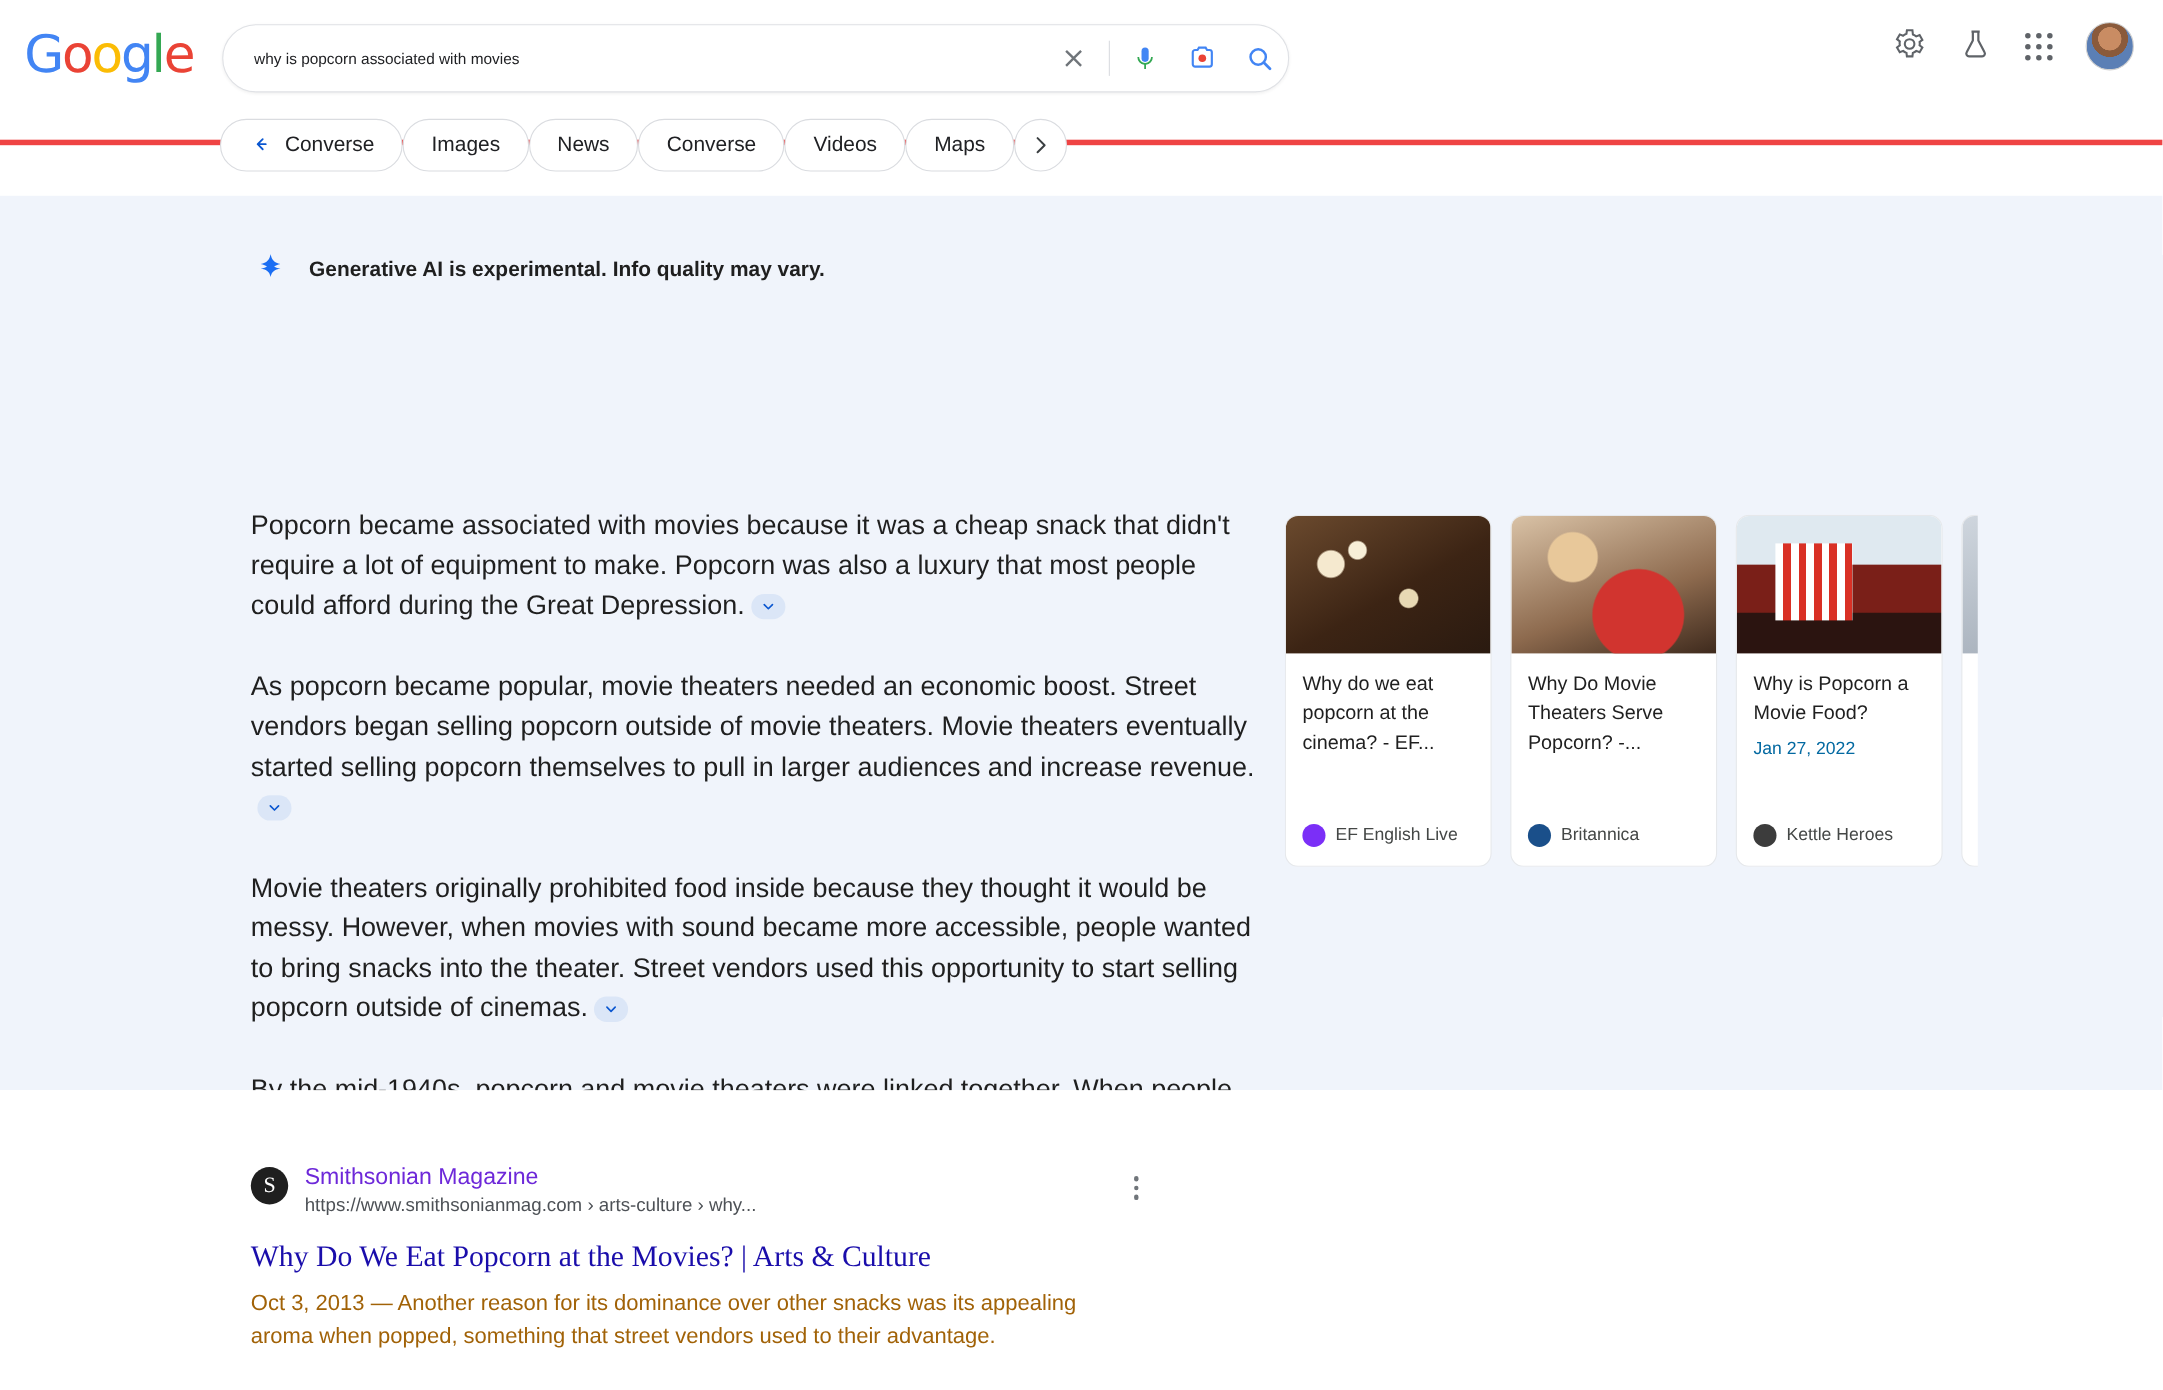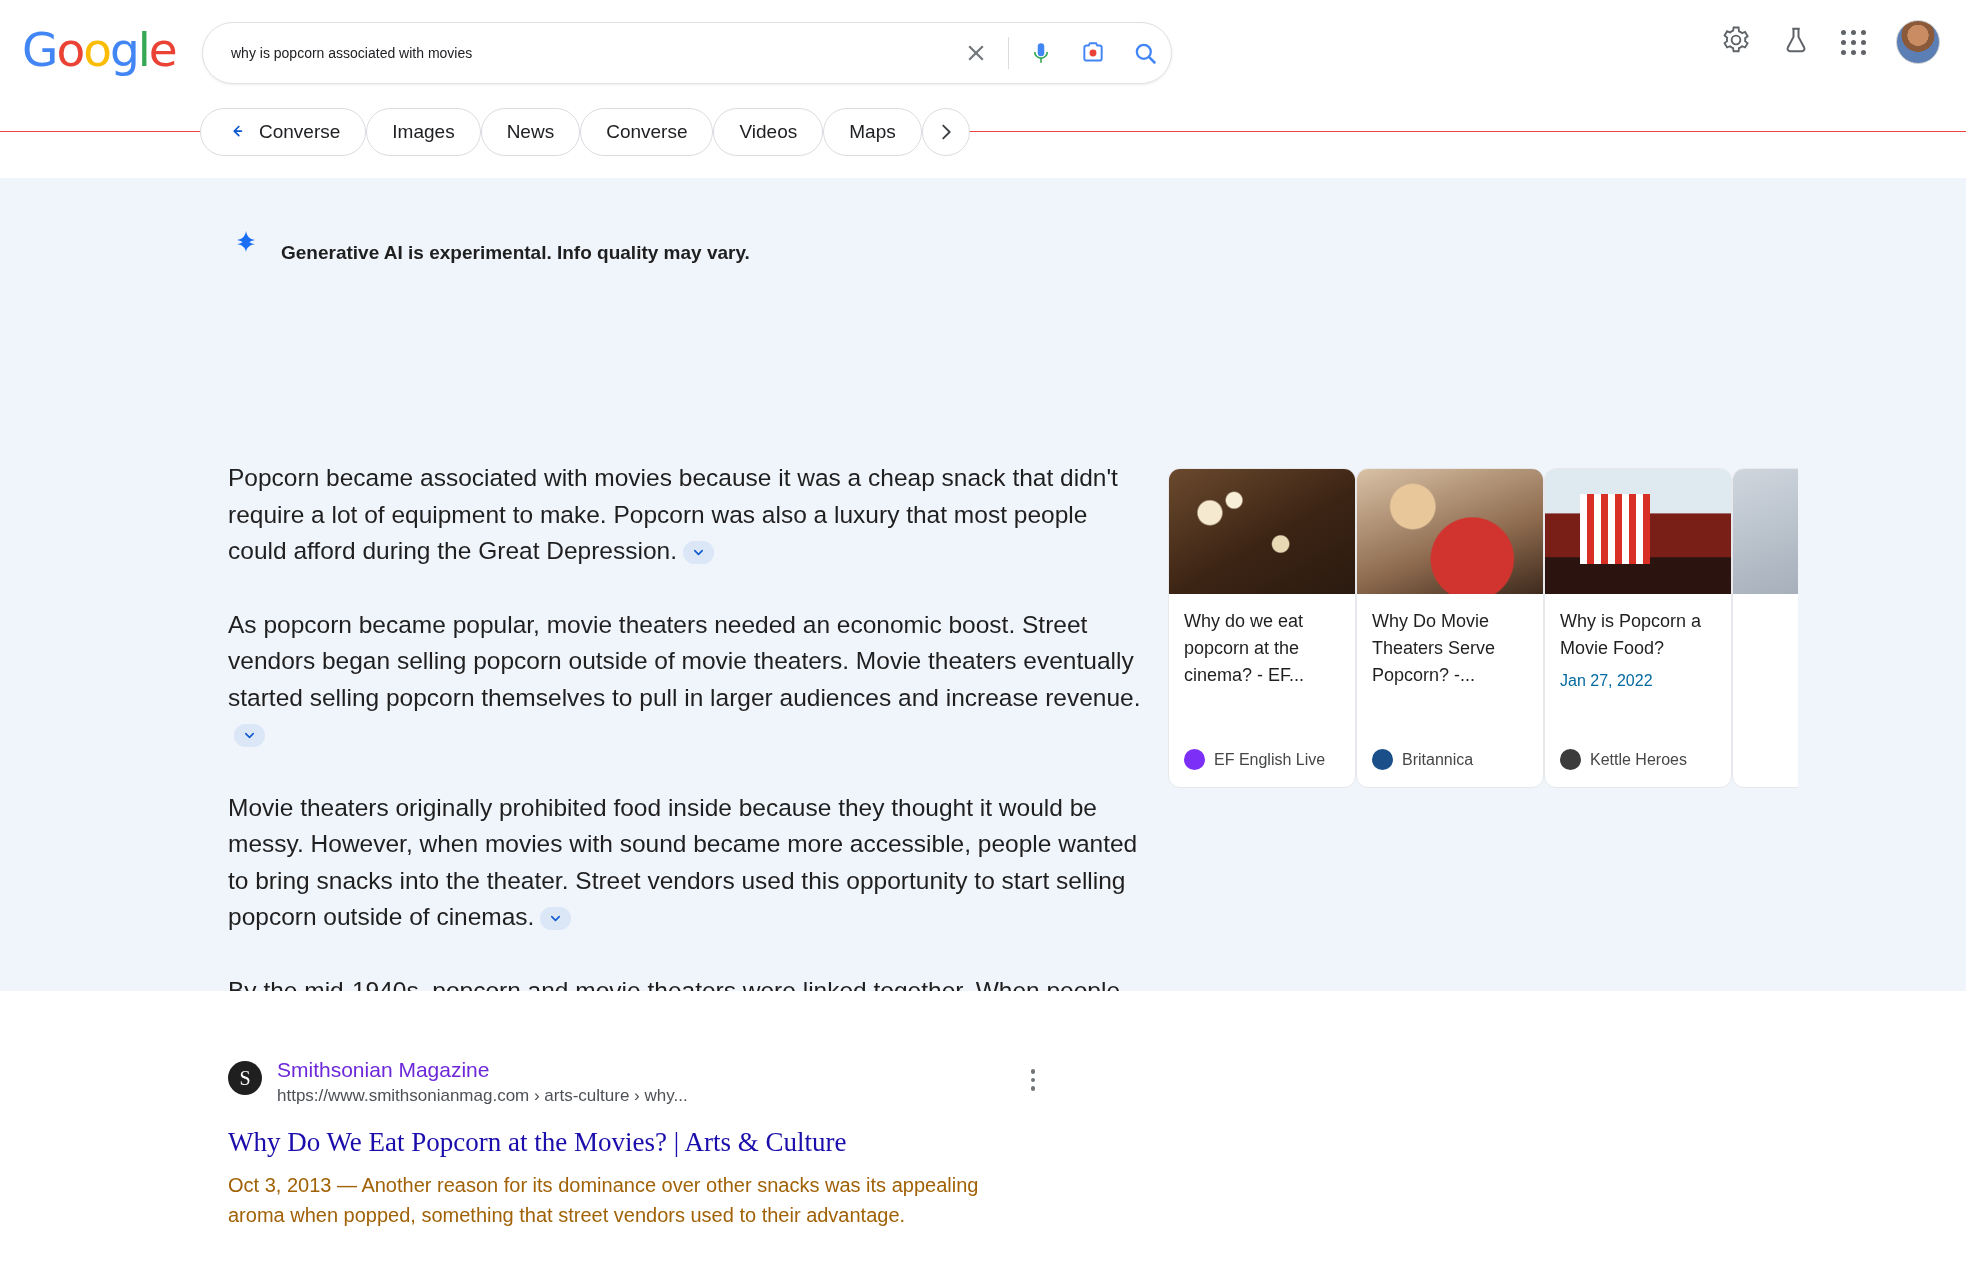--- a/index.html
+++ b/index.html
@@ -10,21 +10,21 @@
     font-family: "Liberation Sans", sans-serif;
     overflow: hidden;
   }
   .page { position: relative; width: 1966px; height: 1264px; }
 
   
   .header {
     position: relative;
     height: 132px;
     background: #fff;
-    border-bottom: 1px solid #ef4444;
+    border-bottom: 5px solid #ef4444;
   }
   .logo {
     position: absolute;
     left: 22px; top: 22px;
     font-size: 47px;
     letter-spacing: -2px;
     font-family: "DejaVu Sans", sans-serif;
     font-weight: 400;
   }
   .logo span:nth-child(1){color:#4285F4;}
@@ -102,21 +102,21 @@
     position: absolute;
     left: 0; top: 178px;
     width: 1966px;
     height: 813px;
     background: #f0f4fb;
   }
   .ai-disclaimer {
     position: absolute;
     left: 228px; top: 50px;
     display: flex;
-    align-items: flex-end;
+    align-items: center;
     gap: 17px;
     font-size: 19px;
     color: #1f1f1f;
     font-weight: bold;
   }
   .spark {
     width: 36px; height: 36px;
     display:flex; align-items:center; justify-content:center;
   }
 
@@ -137,21 +137,21 @@
     vertical-align: middle;
     margin-left: 6px;
     cursor: pointer;
   }
 
   
   .cards {
     position: absolute;
     left: 1168px; top: 290px;
     display: flex;
-    gap: 0;
+    gap: 17px;
     overflow: hidden;
     width: 630px;
   }
   .card {
     width: 188px;
     min-width: 188px;
     background: #fff;
     border-radius: 12px;
     overflow: hidden;
     border: 1px solid #e6e8eb;

